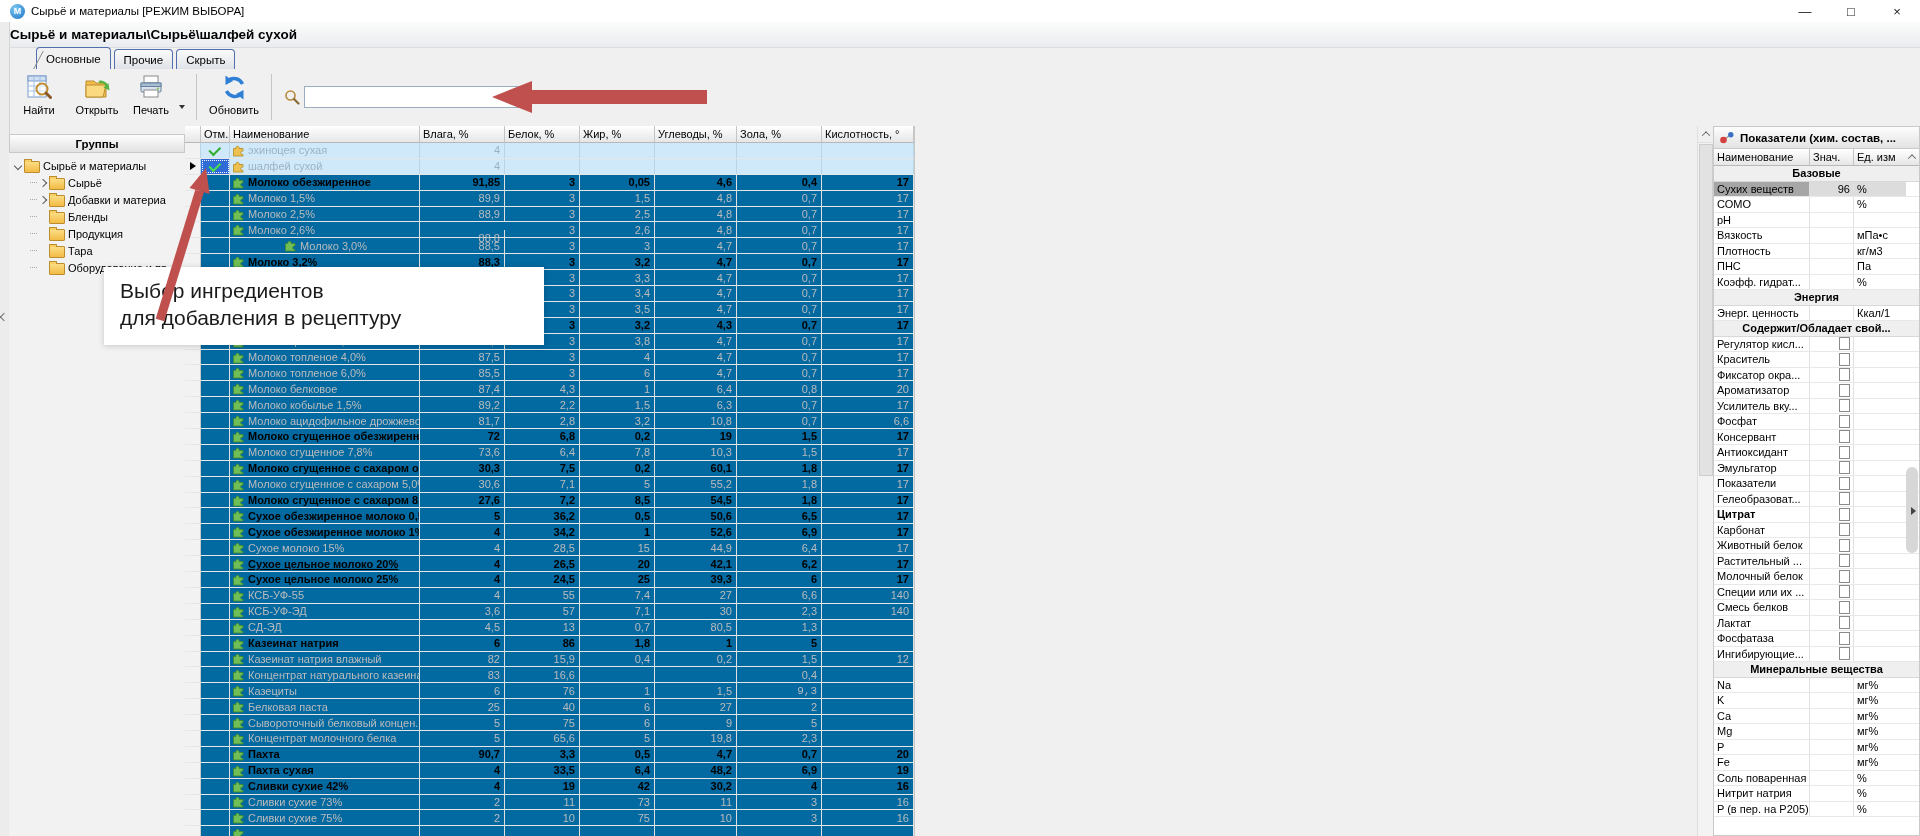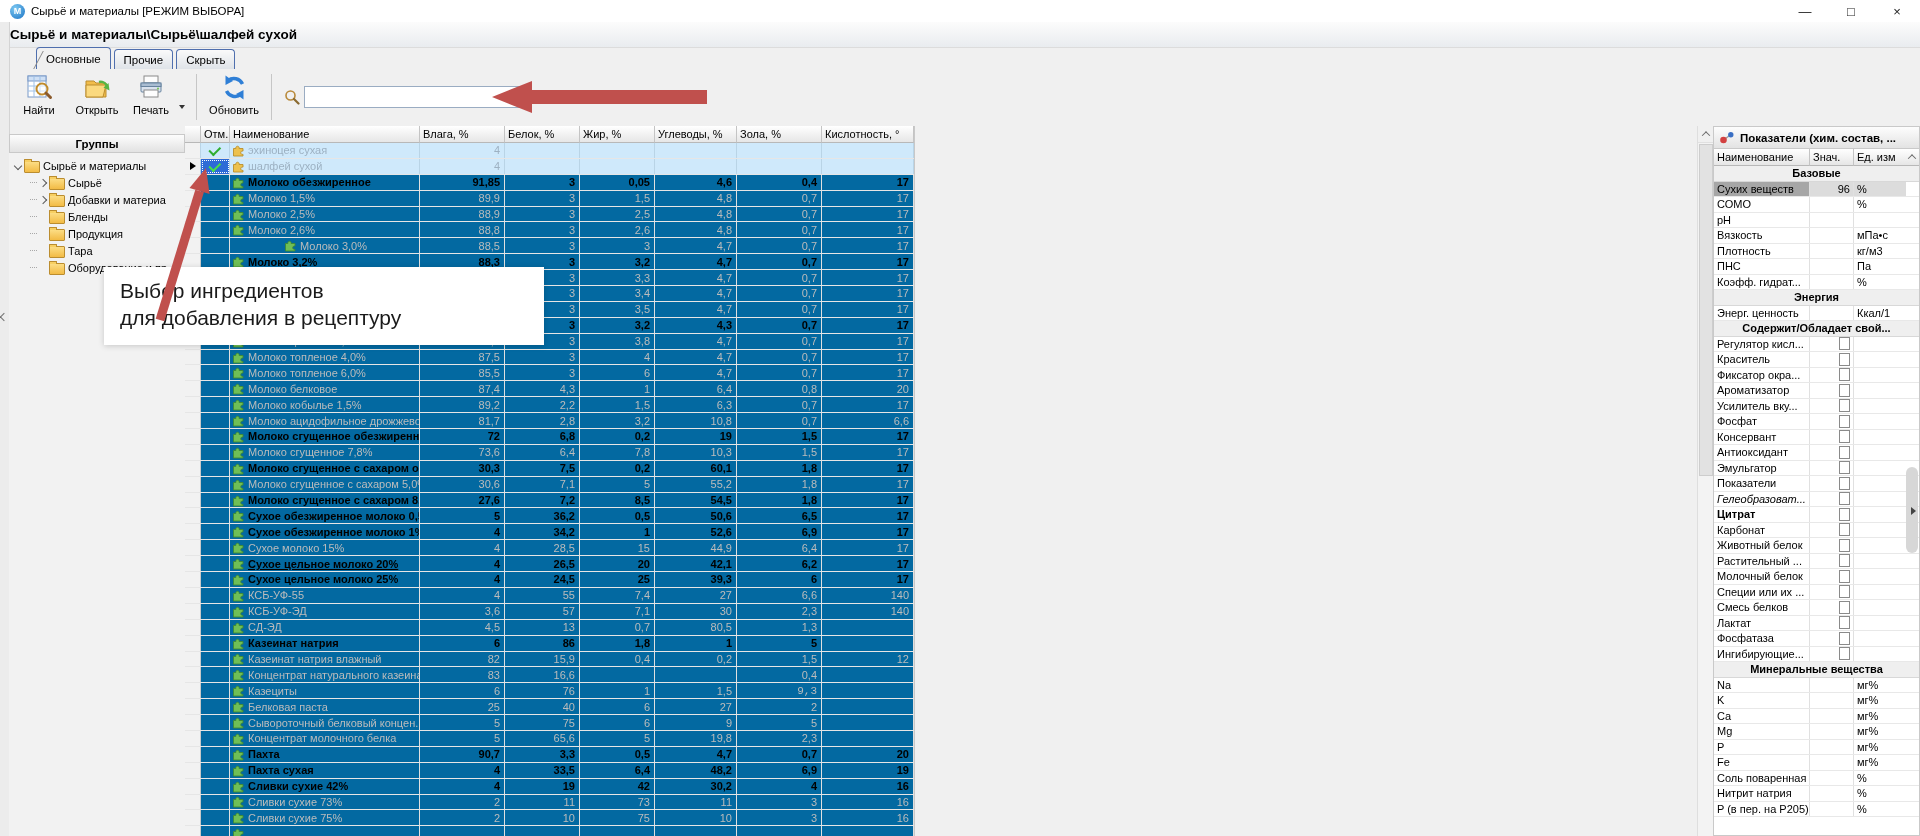--- a/index.html
+++ b/index.html
@@ -357,21 +357,21 @@
             </div>
             <div class="grow dim">
               <div class="c rowhdr" style="width: 16px;"></div>
               <div class="c otm" style="width: 29px;"></div>
               <div class="c namec" style="width: 190px;">
                 <svg class="pz" width="13" height="13" viewBox="0 0 13 13">
                   <path d="M1.5 4.5 h2.4 a1.7 1.7 0 1 1 3.2 0 H11 v2.6 a1.7 1.7 0 1 0 0 3.2 V12 H1.5 Z" fill="#6fbf56" stroke="#3f8a33" stroke-width="0.9"></path>
                 </svg>
                 <span>Молоко 2,6%</span>
               </div>
-              <div class="c num" style="width: 85px;">88,8</div>
+              <div class="c num" style="width: 85px; margin-top: 8px;">88,8</div>
               <div class="c num" style="width: 75px;">3</div>
               <div class="c num" style="width: 75px;">2,6</div>
               <div class="c num" style="width: 82px;">4,8</div>
               <div class="c num" style="width: 85px;">0,7</div>
               <div class="c num" style="width: 92px;">17</div>
             </div>
             <div class="grow dim">
               <div class="c rowhdr" style="width: 16px;"></div>
               <div class="c otm" style="width: 29px;"></div>
               <div class="c namec" style="width: 190px; justify-content: center;">
@@ -1114,21 +1114,21 @@
             <div class="rc un" style="width: 52px; border-right: none;"></div>
           </div>
           <div class="rprow">
             <div class="rc nm" style="width: 96px;">Показатели</div>
             <div class="rc val" style="width: 44px; justify-content: center;">
               <span class="cbx"></span>
             </div>
             <div class="rc un" style="width: 52px; border-right: none;"></div>
           </div>
           <div class="rprow">
-            <div class="rc nm" style="width: 96px; font-style: italic;">Гелеобразоват...</div>
+            <div class="rc nm" style="width: 96px;">Гелеобразоват...</div>
             <div class="rc val" style="width: 44px; justify-content: center;">
               <span class="cbx"></span>
             </div>
             <div class="rc un" style="width: 52px; border-right: none;"></div>
           </div>
           <div class="rprow">
             <div class="rc nm" style="width: 96px; font-weight: bold;">Цитрат</div>
             <div class="rc val" style="width: 44px; justify-content: center;">
               <span class="cbx"></span>
             </div>

